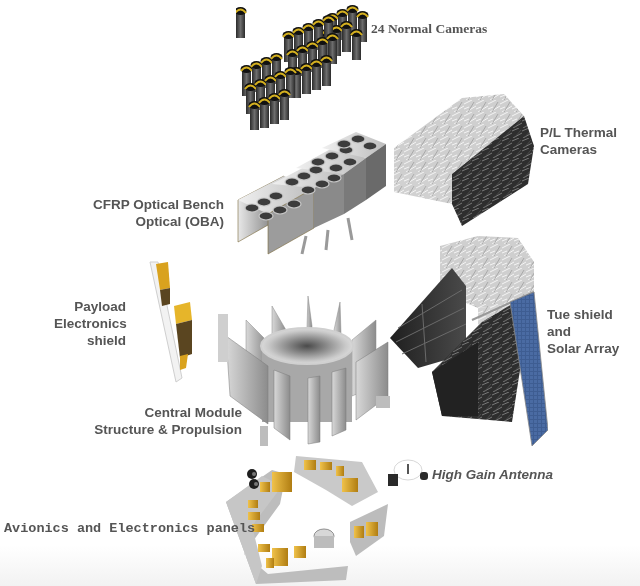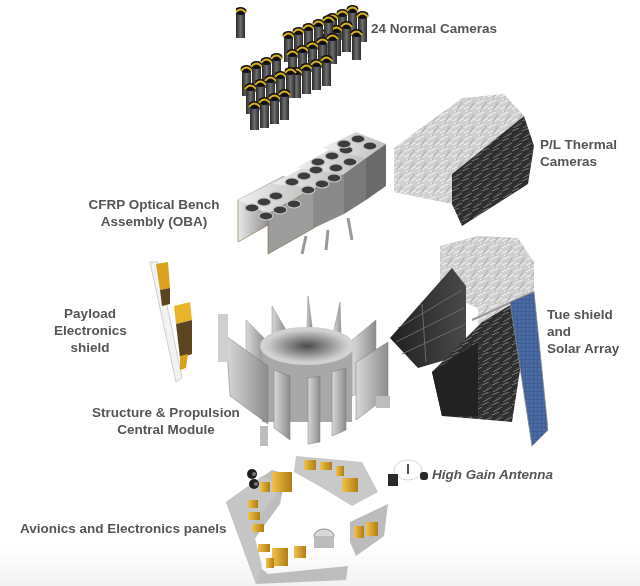--- a/index.html
+++ b/index.html
@@ -5,21 +5,21 @@
   html, body { margin: 0; padding: 0; }
   body {
     width: 640px; height: 586px; position: relative; overflow: hidden;
     background: linear-gradient(to bottom, #ffffff 0%, #ffffff 93%, #f2f2f2 100%);
     font-family: "Liberation Sans", sans-serif;
   }
   .label {
     position: absolute; font-weight: bold; font-size: 13.5px; line-height: 17px;
     color: #555555; white-space: nowrap;
   }
-  .label.right { text-align: center; }
+  .label.right { text-align: right; }
   .label span { display: block; }
   .part { position: absolute; }
   svg { display: block; }
 </style>
 </head>
 <body>
 
 <div class="part" style="left:236px; top:4px;">
   <svg width="134" height="126" viewBox="0 0 134 126">
     <defs>
@@ -76,21 +76,21 @@
         <use href="#camrow" x="24" y="10"></use>
         <use href="#camrow" x="34" y="6"></use>
         <use href="#camrow" x="44" y="2"></use>
       <use href="#camrow" x="8" y="36"></use>
         <use href="#camrow" x="18" y="32"></use>
         <use href="#camrow" x="28" y="28"></use>
         <use href="#camrow" x="38" y="24"></use>
     </g>
   </svg>
 </div>
-<div class="label" style="left:371px; top:20px;">
+<div class="label" style="left:371px; top:20px;font-family:Liberation Serif, serif;">
   <span>24 Normal Cameras</span>
 </div>
 
 <div class="part" style="left:236px; top:130px;">
   <svg width="160" height="140" viewBox="0 0 160 140">
     <defs>
       <linearGradient id="benchSide" x1="0" x2="1">
           <stop offset="0" stop-color="#e8e8e8"></stop>
           <stop offset="0.6" stop-color="#9a9a9a"></stop>
           <stop offset="1" stop-color="#5f5f5f"></stop>
@@ -136,21 +136,21 @@
 
     <g stroke="#9a9a9a" stroke-width="3">
       <line x1="70" y1="106" x2="66" y2="124"></line>
         <line x1="92" y1="100" x2="90" y2="120"></line>
         <line x1="112" y1="88" x2="116" y2="110"></line>
     </g>
   </svg>
 </div>
 <div class="label right" style="left:84px; top:196px; width:140px;">
   <span>CFRP Optical Bench</span>
-  <span>Assembly (OBA)</span>
+  <span>Optical (OBA)</span>
 </div>
 
 <div class="part" style="left:392px; top:88px;">
   <svg width="146" height="140" viewBox="0 0 146 140">
     <defs>
       <pattern id="foilL" width="12" height="12" patternUnits="userSpaceOnUse">
         <rect width="12" height="12" fill="#cfcfcf"></rect>
           <path d="M0,4 L8,0 M2,12 L12,6 M0,9 L5,7" stroke="#f4f4f4" stroke-width="1"></path>
           <path d="M4,12 L10,2" stroke="#8f8f8f" stroke-width="0.6"></path>
       </pattern>
@@ -158,21 +158,21 @@
         <rect width="10" height="10" fill="#2e2e2e"></rect>
           <path d="M0,3 L7,0 M1,10 L10,5" stroke="#8a8a8a" stroke-width="0.8"></path>
           <path d="M3,9 L9,2" stroke="#5a5a5a" stroke-width="0.6"></path>
       </pattern>
     </defs>
     <polygon points="2,60 70,10 112,6 132,28 60,86 2,86" fill="url(#foilL)"></polygon>
     <polygon points="2,60 60,86 60,116 2,104" fill="url(#foilL)" opacity="0.95"></polygon>
     <polygon points="60,86 132,28 142,58 136,96 70,138 60,116" fill="url(#foilD)"></polygon>
   </svg>
 </div>
-<div class="label" style="left:540px; top:136px;">
+<div class="label" style="left:540px; top:124px;">
   <span>P/L Thermal</span>
   <span>Cameras</span>
 </div>
 
 <div class="part" style="left:382px; top:232px;">
   <svg width="166" height="218" viewBox="0 0 166 218">
     <defs>
       <pattern id="solarCells" width="4" height="4" patternUnits="userSpaceOnUse">
         <rect width="4" height="4" fill="#3e5d92"></rect>
           <rect width="3" height="3" fill="#4a6ba3"></rect>
@@ -210,21 +210,21 @@
 <div class="part" style="left:146px; top:258px;">
   <svg width="48" height="126" viewBox="0 0 48 126">
     <polygon points="4,4 12,4 36,120 30,124" fill="#f2f2f2" stroke="#cfcfcf" stroke-width="1"></polygon>
     <polygon points="10,6 22,4 24,30 14,32" fill="#d9a21e"></polygon>
     <polygon points="14,32 24,30 24,46 16,48" fill="#5a4520"></polygon>
     <polygon points="28,48 44,44 46,62 30,66" fill="#e6b52a"></polygon>
     <polygon points="30,66 46,62 46,96 34,100" fill="#5a4520"></polygon>
     <polygon points="34,98 42,96 40,110 34,112" fill="#d9a21e"></polygon>
   </svg>
 </div>
-<div class="label right" style="left:54px; top:305px; width:72px;">
+<div class="label right" style="left:54px; top:298px; width:72px;">
   <span>Payload</span>
   <span>Electronics</span>
   <span>shield</span>
 </div>
 
 <div class="part" style="left:216px; top:296px;">
   <svg width="176" height="150" viewBox="0 0 176 150">
     <defs>
       <linearGradient id="fin" x1="0" x2="1">
           <stop offset="0" stop-color="#d8d8d8"></stop>
@@ -255,22 +255,22 @@
       <polygon points="116,76 130,72 130,134 116,140"></polygon>
       <polygon points="140,66 172,46 172,100 140,124"></polygon>
     </g>
 
     <rect x="2" y="18" width="10" height="48" fill="#cfcfcf"></rect>
     <rect x="44" y="130" width="8" height="20" fill="#bdbdbd"></rect>
     <rect x="160" y="100" width="14" height="12" fill="#bdbdbd"></rect>
   </svg>
 </div>
 <div class="label right" style="left:90px; top:404px; width:152px;">
+  <span>Central Module</span>
   <span>Structure &amp; Propulsion</span>
-  <span>Central Module</span>
 </div>
 
 <div class="part" style="left:386px; top:456px;">
   <svg width="44" height="36" viewBox="0 0 44 36">
     <ellipse cx="22" cy="14" rx="14" ry="10" fill="#ffffff" stroke="#d8d8d8" stroke-width="1"></ellipse>
     <line x1="22" y1="8" x2="22" y2="18" stroke="#555" stroke-width="2"></line>
     <rect x="2" y="18" width="10" height="12" fill="#2a2a2a"></rect>
     <rect x="34" y="16" width="8" height="8" rx="3" fill="#2a2a2a"></rect>
   </svg>
 </div>
@@ -314,15 +314,15 @@
         <circle cx="30" cy="18" r="5"></circle>
         <circle cx="32" cy="28" r="5"></circle>
       </g>
     <circle cx="32" cy="18" r="2" fill="#777"></circle>
       <circle cx="34" cy="28" r="2" fill="#777"></circle>
 
     <ellipse cx="102" cy="80" rx="10" ry="7" fill="#d7d7d7" stroke="#8f8f8f"></ellipse>
     <rect x="92" y="80" width="20" height="12" fill="#bcbcbc"></rect>
   </svg>
 </div>
-<div class="label" style="left:20px; top:520px;">
+<div class="label" style="left:4px; top:520px;font-family:Liberation Mono, monospace;">
   <span>Avionics and Electronics panels</span>
 </div>
 
 </body></html>

